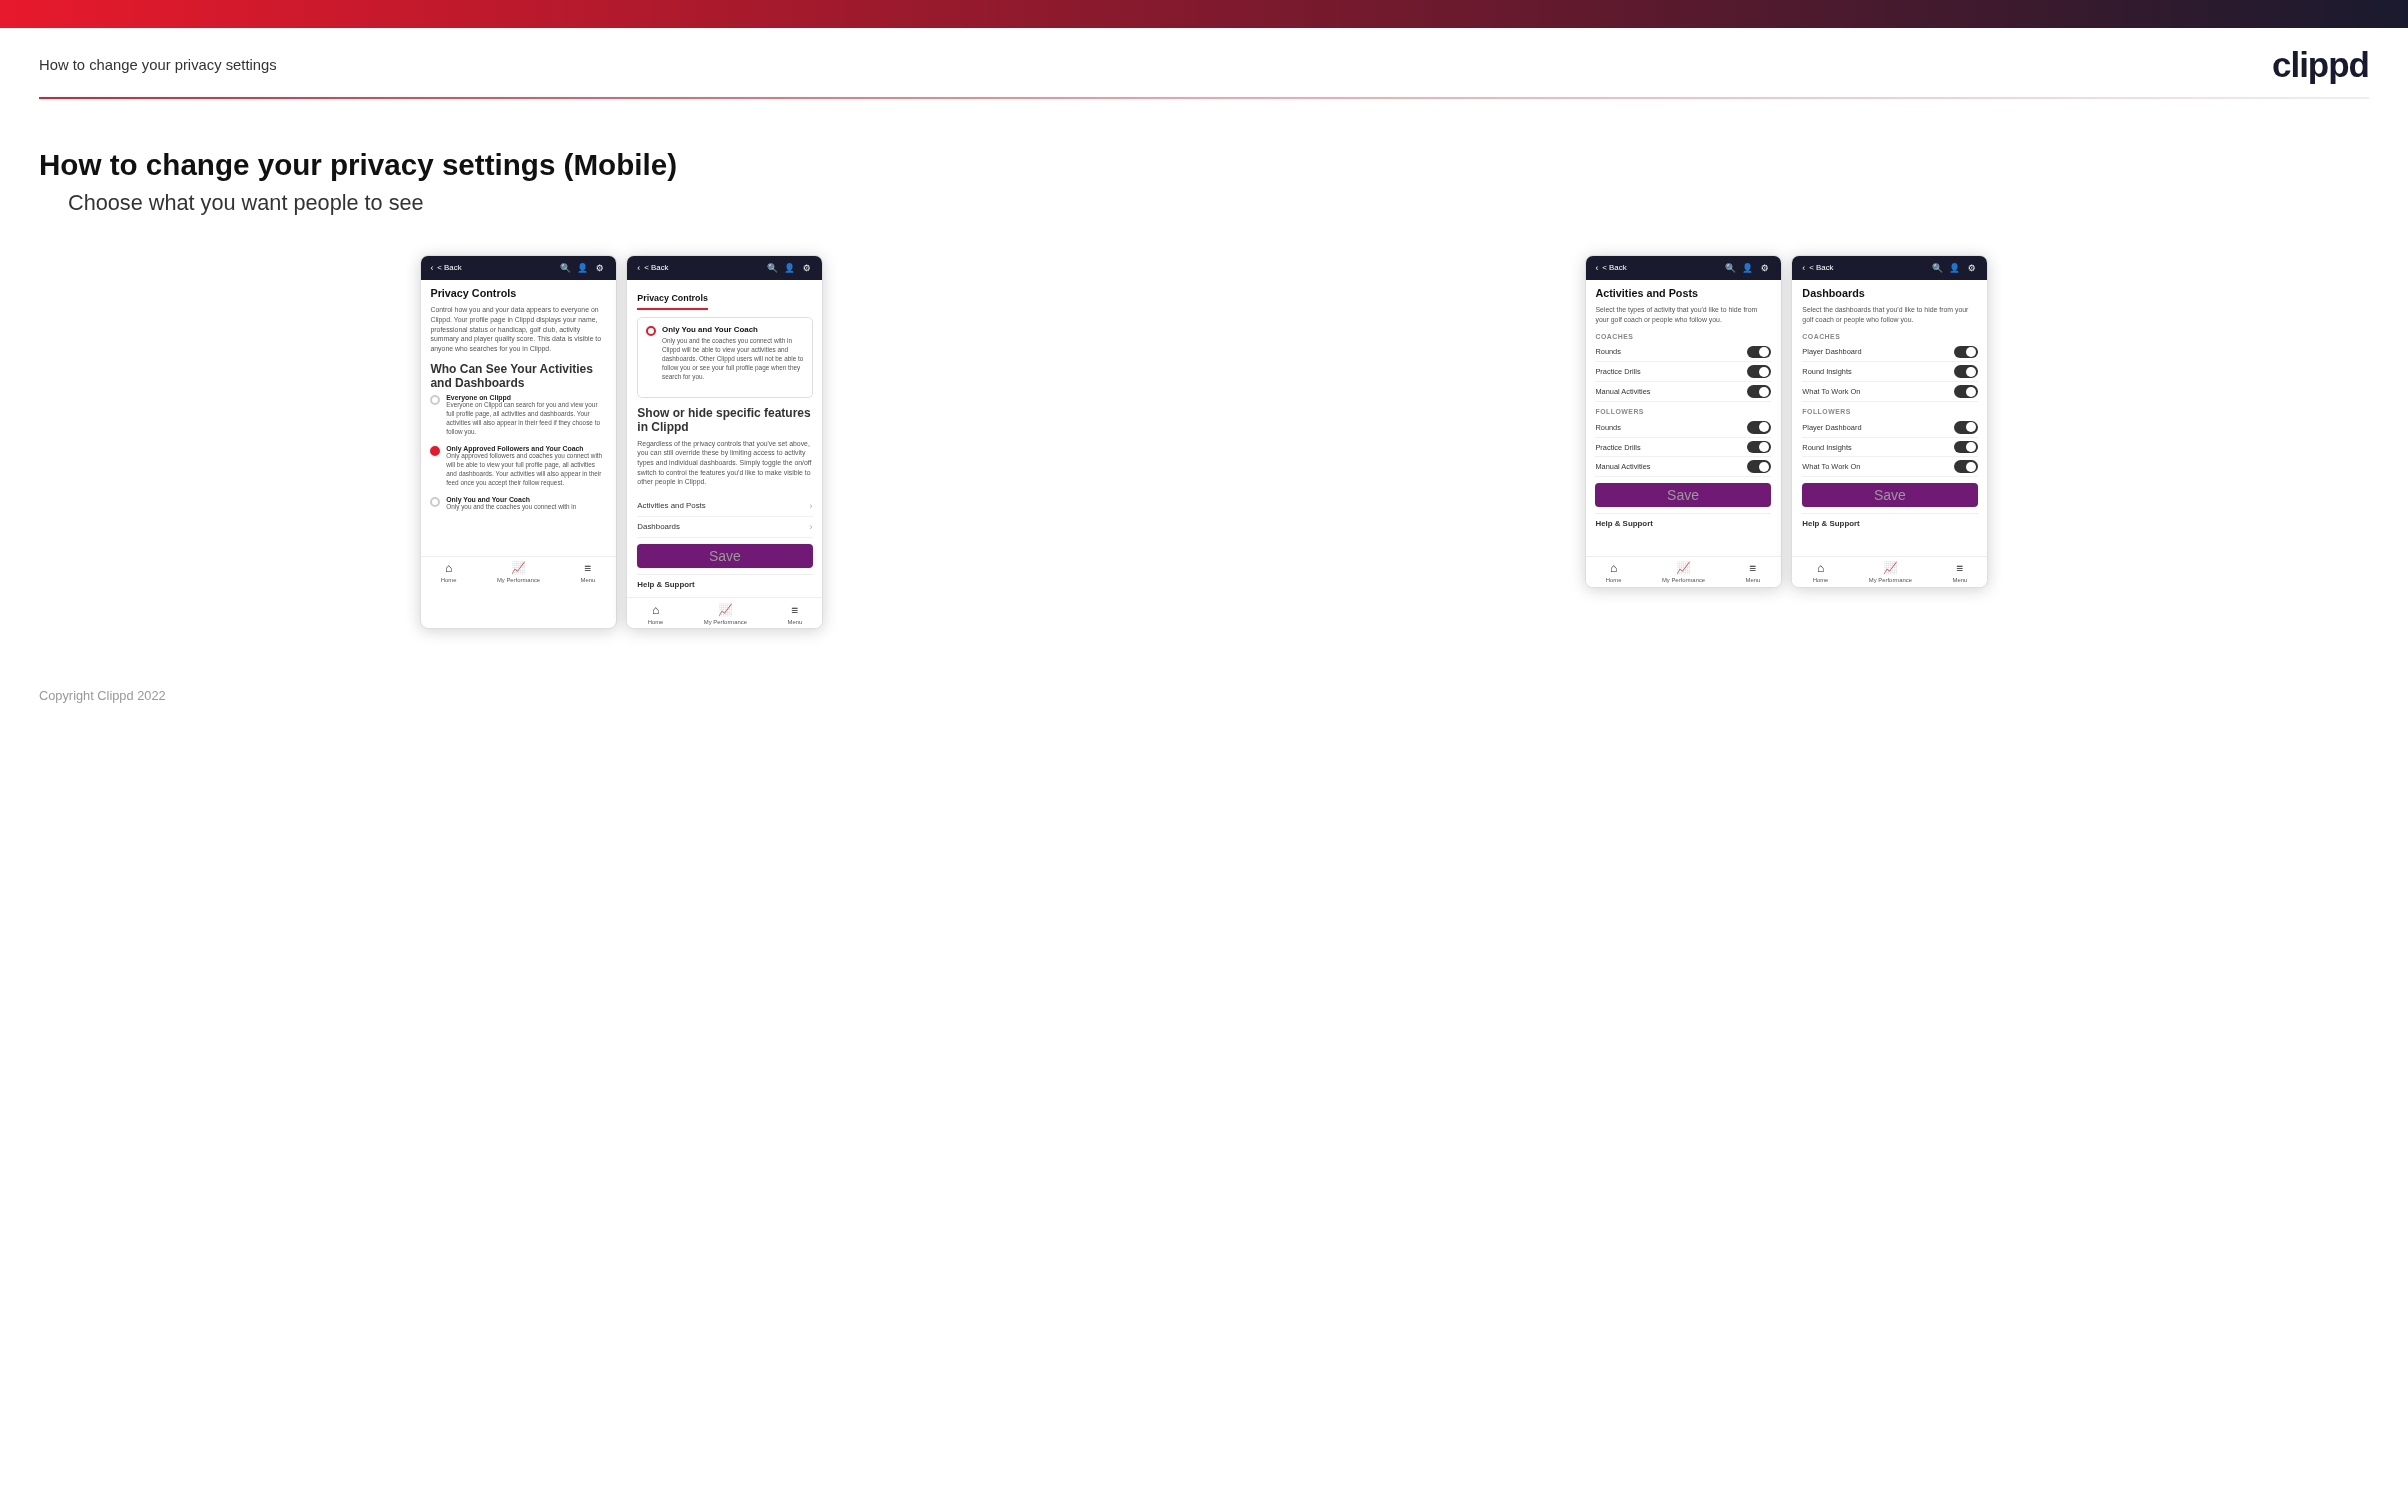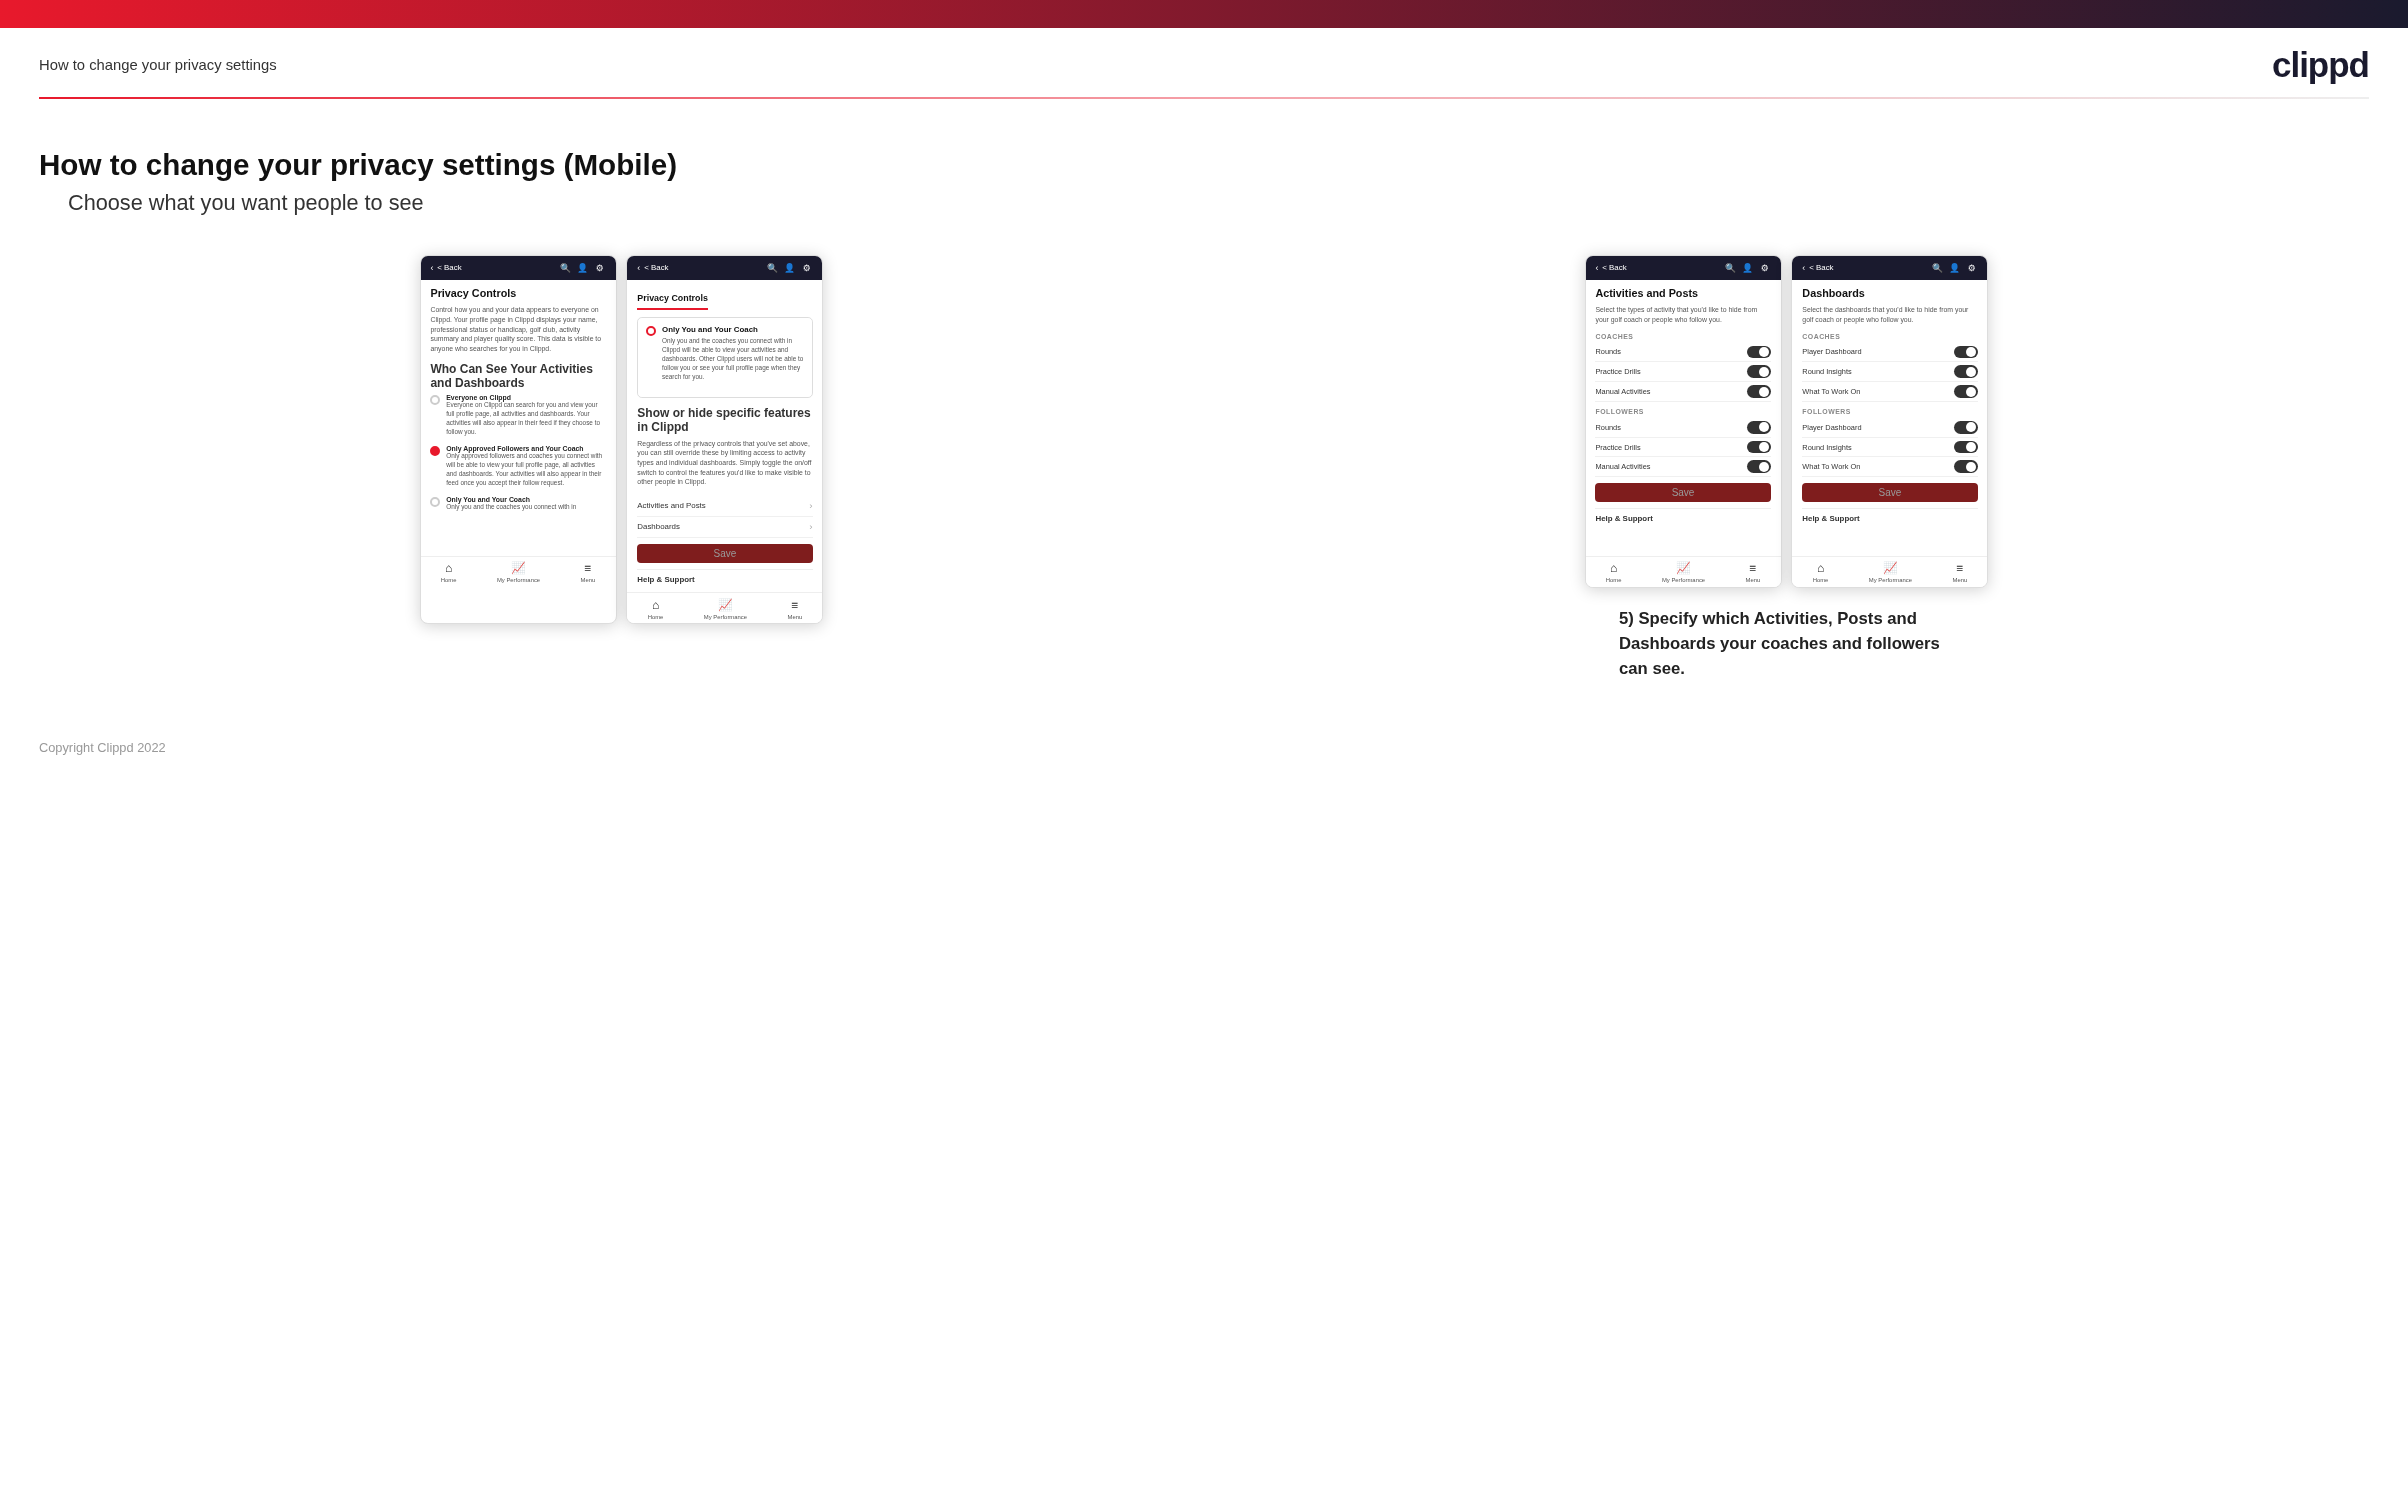--- a/index.html
+++ b/index.html
@@ -219,25 +219,25 @@
     .nav-icon {
       font-size: 11.8px;
     }
     .nav-label {
       font-size: 5.9px;
       color: #555;
     }
 
     
     .mobile-save-btn {
-      background: #7f1d1d;
+      background: #701a75;
       border-radius: 3.9px;
       padding: 3.9px;
       text-align: center;
-      font-size: 10px;
+      font-size: 14px;
       color: #999;
       margin: 5.9px 0;
     }
 
     
     .mobile-help {
       font-size: 7.9px;
       font-weight: 600;
       color: #333;
       margin-top: 3.9px;
@@ -598,21 +598,20 @@
             </div>
             <div class="nav-item">
               <span class="nav-icon">≡</span>
               <span class="nav-label">Menu</span>
             </div>
           </div>
         </div>
 
       </div>
 
-      <div class="caption-block">5) Specify which Activities, Posts and Dashboards your  coaches and followers can see.</div>
     </div>
 
   </div>
 
 </div>
 
 <div class="footer">
   <span>Copyright Clippd 2022</span>
 </div>
 

